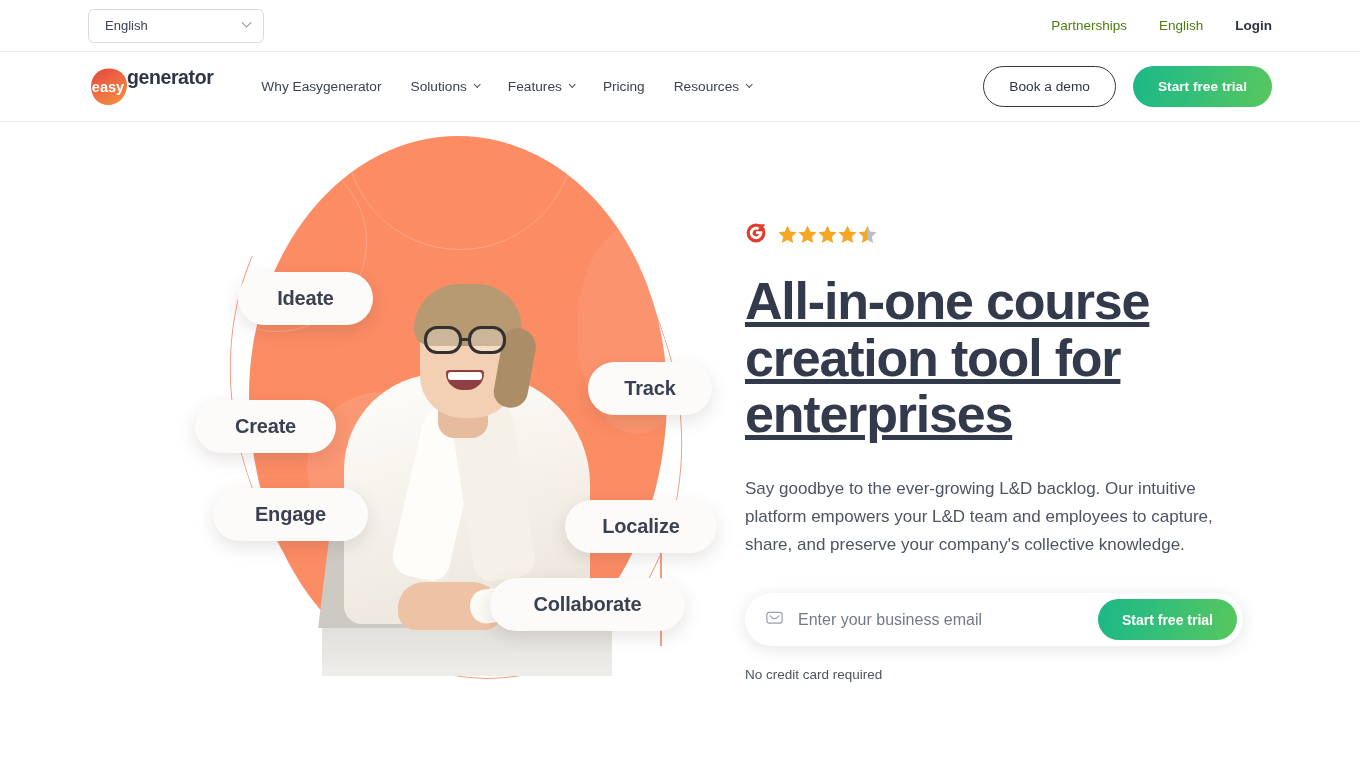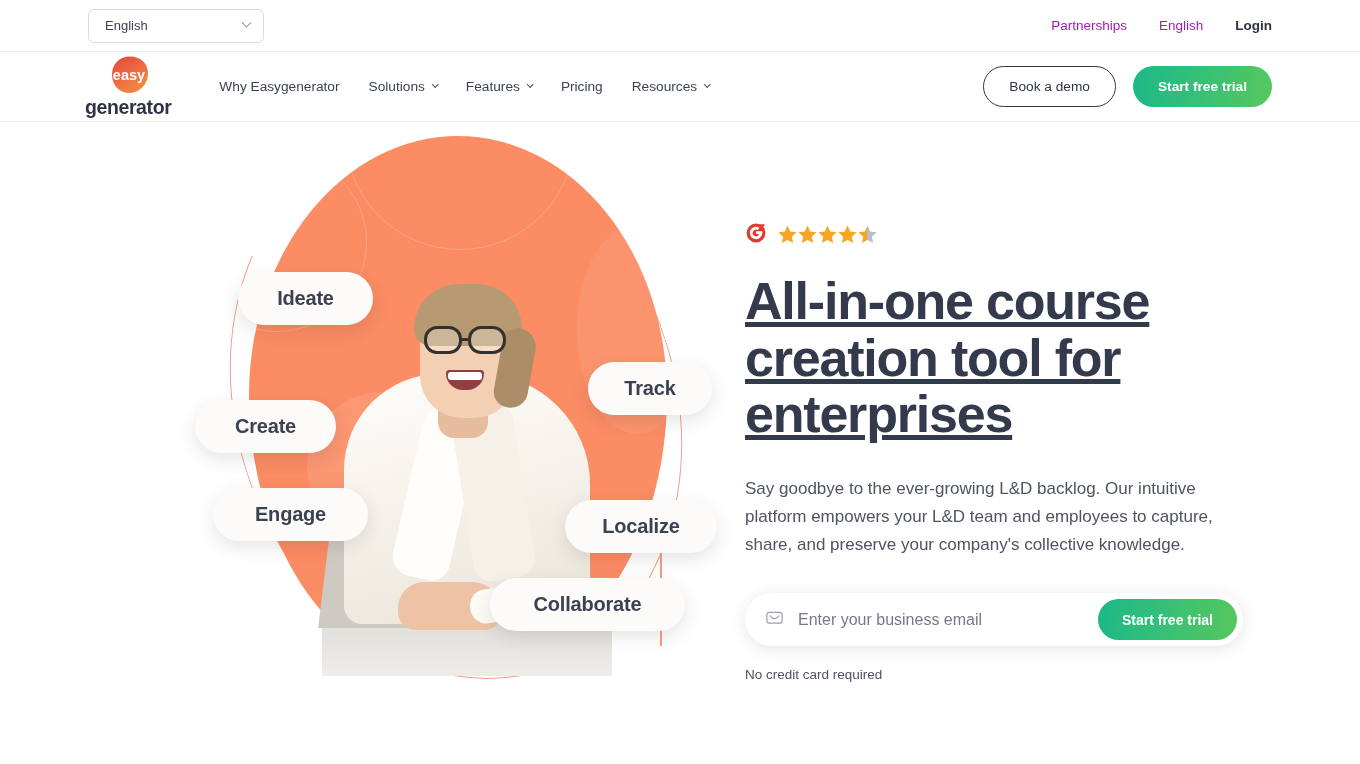--- a/index.html
+++ b/index.html
@@ -43,36 +43,36 @@
     width: 5px; height: 5px;
     border-right-width: 1.3px;
     border-bottom-width: 1.3px;
     margin-left: 7px;
     transform: rotate(45deg) translate(-1px,-2px);
     border-color: #4a5160;
   }
   .util-links { display: flex; align-items: center; gap: 32px; }
   .util-link {
     font-size: 13.5px;
-    color: #a21caf;
+    color: #4d7c0f;
     text-decoration: none;
     cursor: pointer;
   }
   .util-link.bold { font-weight: 700; color: #2b3242; }
 
   
   .main-header {
     height: 70px;
     display: flex;
     align-items: center;
     padding: 0 88px;
     border-bottom: 1px solid #e9eaec;
     background: #fff;
   }
-  .logo { display: flex; align-items: center; cursor: pointer; flex-direction: column; }
+  .logo { display: flex; align-items: flex-start; cursor: pointer; }
   .logo-blob { width: 42px; height: 42px; position: relative; }
   .logo-word {
     font-size: 19.5px;
     font-weight: 700;
     color: #2f3545;
     letter-spacing: -0.4px;
     margin-left: -3px;
   }
   .main-nav {
     display: flex;

